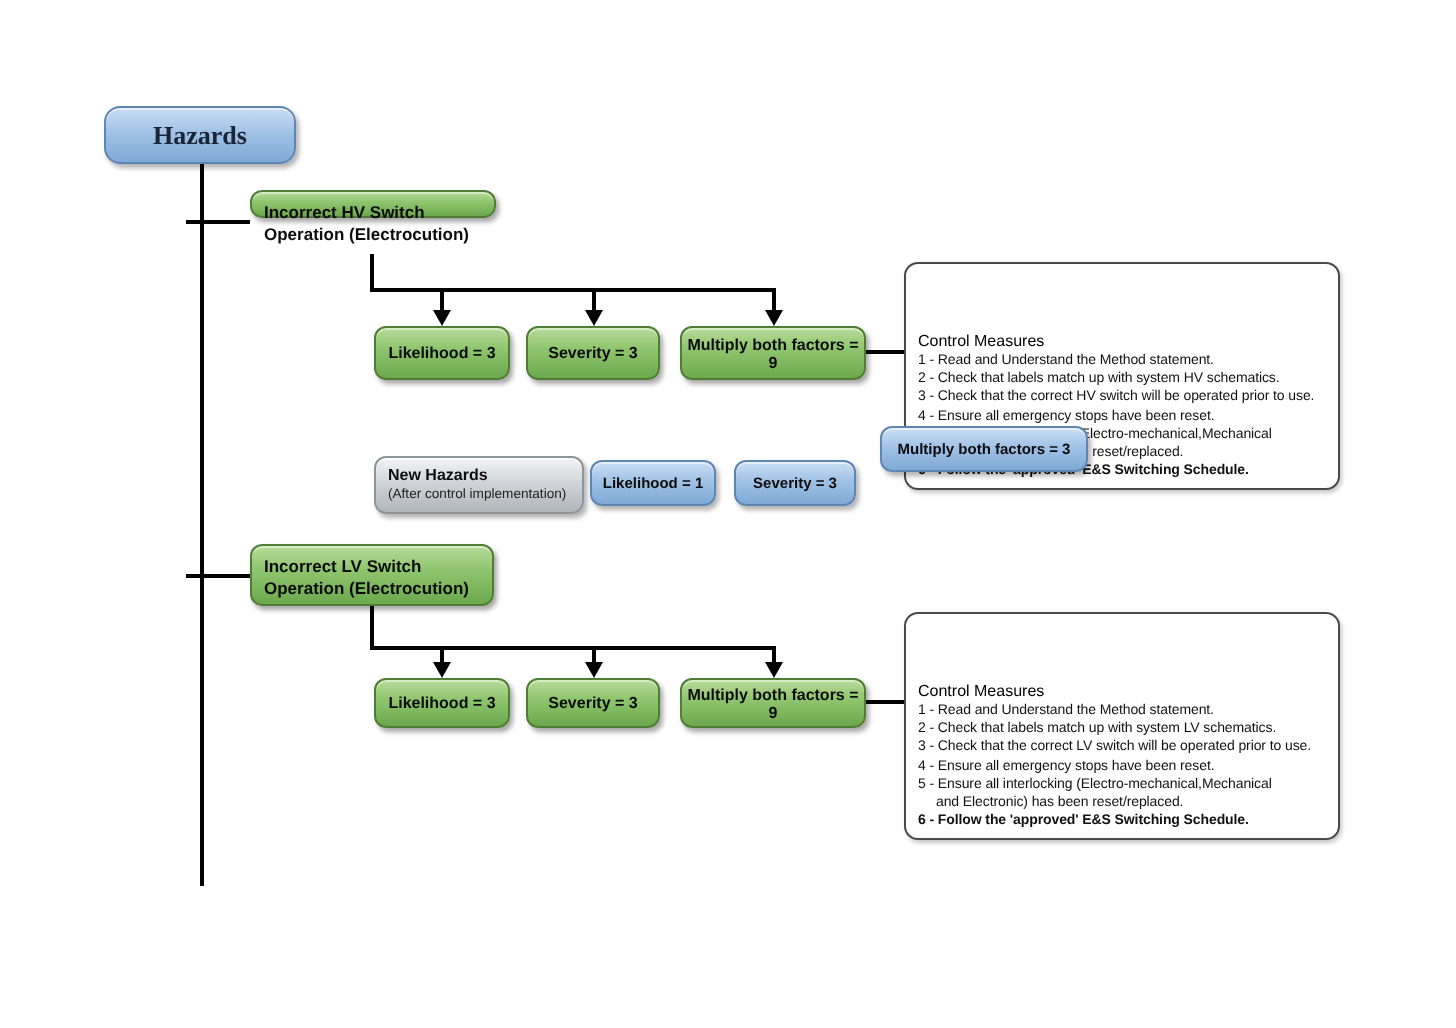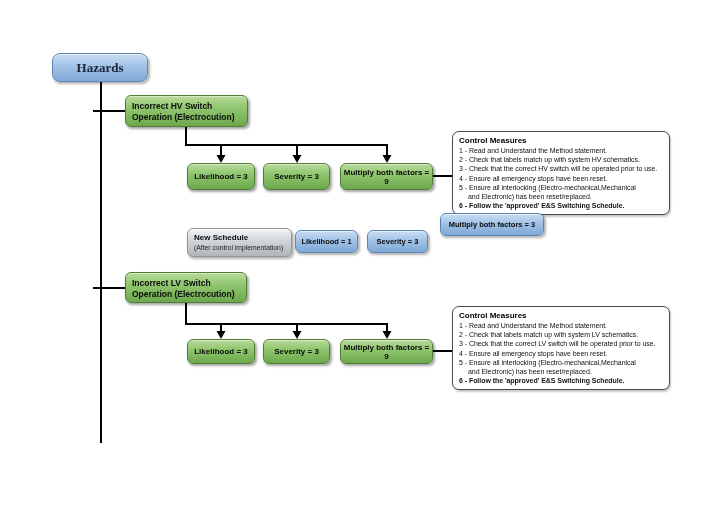--- a/index.html
+++ b/index.html
@@ -37,21 +37,21 @@
   }
   .factor-sm{font-size:7.5px;}
   .nf-node{padding:4px 4px 0 6px;}
   .nf-label{font-size:8px;font-weight:bold;line-height:10px;}
   .nf-sublabel{font-size:6.8px;line-height:9px;color:#222;}
   .cm{
     position:absolute;z-index:1;box-sizing:border-box;width:218px;
     background:#ffffff;border:1px solid #4a4a4a;border-radius:7px;
     padding:3px 5px 4px 6px;box-shadow:1px 1.5px 2px rgba(0,0,0,.22);
   }
-  .cm-title{font-size:8px;font-weight:bold;line-height:11px;color:#000;}
+  .cm-title{font-size:8px;font-weight:normal;line-height:11px;color:#000;margin-top:30px;}
   .cm-line{font-size:7px;line-height:9.2px;letter-spacing:-0.05px;white-space:nowrap;color:#111;}
   .cm-indent{padding-left:9px;}
   .cm-bold{font-weight:bold;}
 </style>
 </head>
 <body>
 
 <svg id="connectors" width="728" height="514" viewBox="0 0 728 514">
   <g stroke="#000000" stroke-width="2" fill="none">
     <path d="M101,82 L101,443"></path>
@@ -71,42 +71,42 @@
     <polygon points="292.5,155 301.5,155 297,163"></polygon>
     <polygon points="382.5,155 391.5,155 387,163"></polygon>
     <polygon points="216.5,331 225.5,331 221,339"></polygon>
     <polygon points="292.5,331 301.5,331 297,339"></polygon>
     <polygon points="382.5,331 391.5,331 387,339"></polygon>
   </g>
 </svg>
 
 <div class="node blue root-node" style="left:52px;top:53px;width:96px;height:29px;">Hazards</div>
 
-<div class="node green hazard-node" style="left:125px;top:95px;width:123px;height:32px;">
+<div class="node green hazard-node" style="left:125px;top:95px;width:123px;height:14px;">
   <div>Incorrect HV Switch</div>
   <div>Operation (Electrocution)</div>
 </div>
 
 <div class="node green factor" style="left:187px;top:163px;width:68px;height:27px;">Likelihood = 3</div>
 <div class="node green factor" style="left:263px;top:163px;width:67px;height:27px;">Severity = 3</div>
 <div class="node green factor" style="left:340px;top:163px;width:93px;height:27px;">Multiply both factors = 9</div>
 
 <div class="cm" style="left:452px;top:131px;">
   <div class="cm-title">Control Measures</div>
   <div class="cm-line">1 - Read and Understand the Method statement.</div>
   <div class="cm-line">2 - Check that labels match up with system HV schematics.</div>
   <div class="cm-line">3 - Check that the correct HV switch will be operated prior to use.</div>
   <div class="cm-line">4 - Ensure all emergency stops have been reset.</div>
   <div class="cm-line">5 - Ensure all interlocking (Electro-mechanical,Mechanical</div>
   <div class="cm-line cm-indent">and Electronic) has been reset/replaced.</div>
   <div class="cm-line cm-bold">6 - Follow the 'approved' E&amp;S Switching Schedule.</div>
 </div>
 
 <div class="node gray nf-node" style="left:187px;top:228px;width:105px;height:29px;">
-  <div class="nf-label">New Schedule</div>
+  <div class="nf-label">New Hazards</div>
   <div class="nf-sublabel">(After control implementation)</div>
 </div>
 <div class="node blue factor factor-sm" style="left:295px;top:230px;width:63px;height:23px;">Likelihood = 1</div>
 <div class="node blue factor factor-sm" style="left:367px;top:230px;width:61px;height:23px;">Severity = 3</div>
 <div class="node blue factor factor-sm" style="left:440px;top:213px;width:104px;height:23px;">Multiply both factors = 3</div>
 
 <div class="node green hazard-node" style="left:125px;top:272px;width:122px;height:31px;">
   <div>Incorrect LV Switch</div>
   <div>Operation (Electrocution)</div>
 </div>

